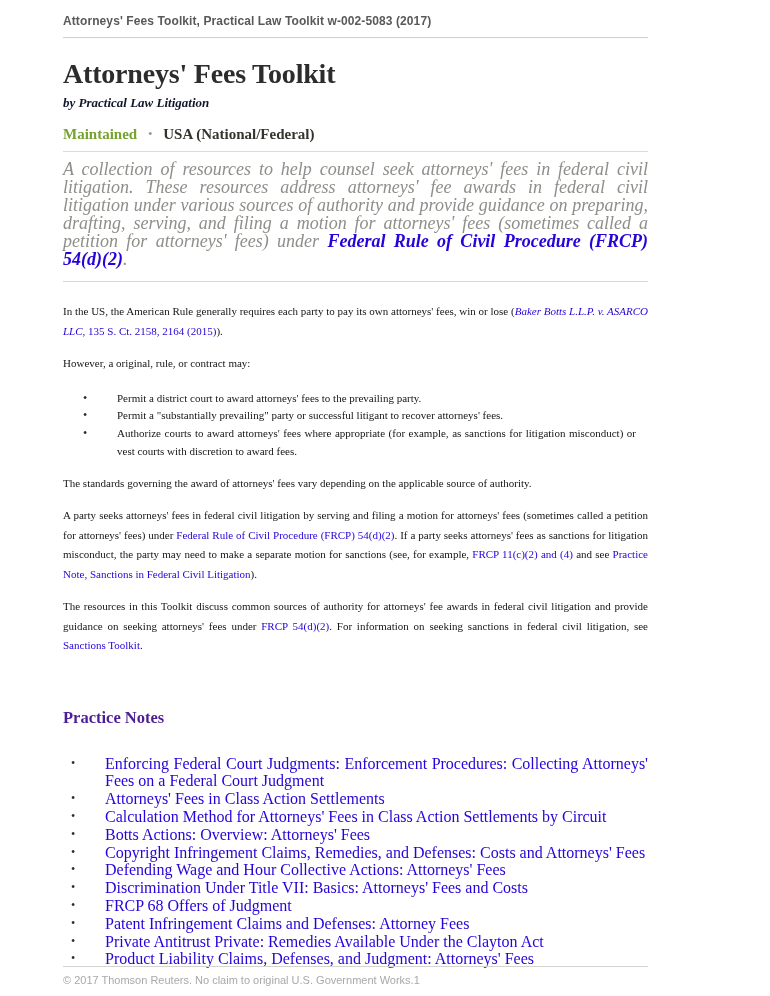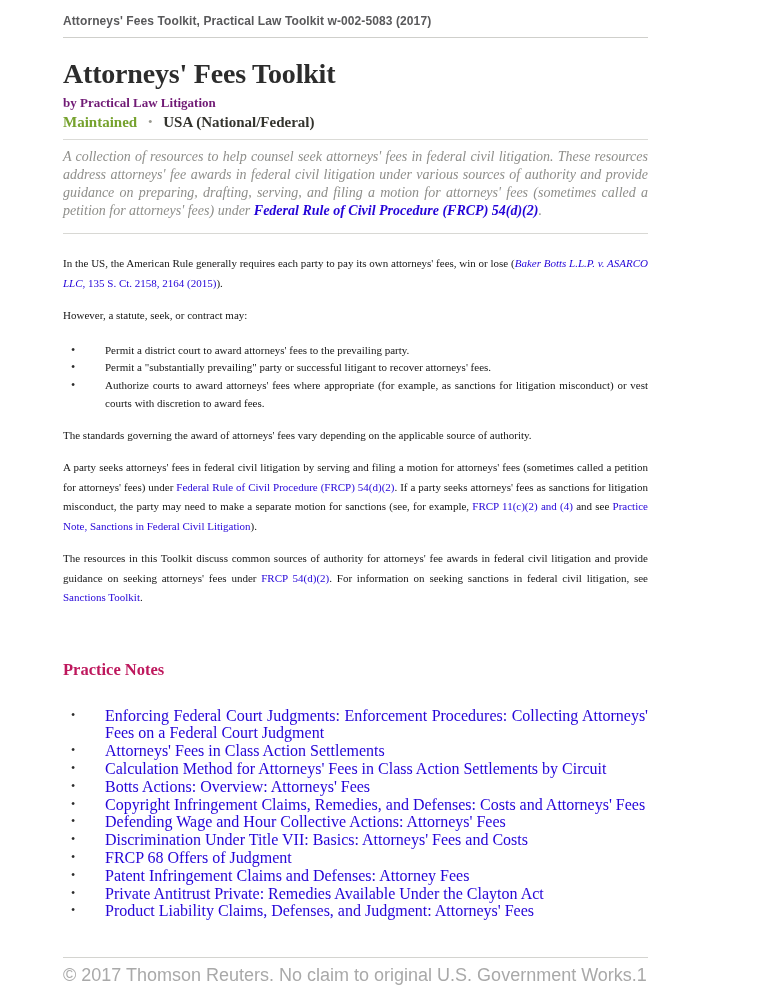--- a/index.html
+++ b/index.html
@@ -16,63 +16,63 @@
     font-family:"Liberation Sans", sans-serif;
     font-weight:bold; font-size:12px; letter-spacing:.1px;
     color:var(--header_gray,#59595b);
     padding:8px 0 9px; border-bottom:1px solid #cfcfcb;
   }
 
   h1.doc-title {
     margin-top:20px; font-size:28px; font-weight:bold;
     color:#2c2c2c; letter-spacing:-.2px;
   }
-  .byline { margin-top:5px; font-size:13px; font-weight:bold; color:#701a75; }
+  .byline { margin-top:5px; font-size:13px; font-weight:bold; color:#0f172a;font-style:italic; }
 
   .status-row {
-    margin-top:3px; padding-bottom:8px; border-bottom:1px solid #dbdbd7;
+    margin-top:15px; padding-bottom:8px; border-bottom:1px solid #dbdbd7;
     font-size:15px; font-weight:bold;
   }
   .maintained { color:var(--maintained_green,#76a22e); }
   .status-dot { color:#98988f; font-weight:normal; font-size:13px; padding:0 7px; vertical-align:1px; }
   .jurisdiction { color:#34342e; }
 
   .abstract {
-    margin-top:8px; font-size:14px; font-style:italic; line-height:18px;
+    margin-top:8px; font-size:18px; font-style:italic; line-height:18px;
     color:var(--abstract_gray,#8e8e8a); text-align:justify;
   }
   .abstract a { font-weight:bold; }
 
   hr.rule { border:none; border-top:1px solid var(--rule_gray,#d8d8d4); margin-top:13px; }
 
   .body-content { margin-top:20px; font-size:11px; line-height:19.5px; }
   .body-content p { text-align:justify; margin-bottom:13px; color:#151515; }
 
   ul.blist, ul.plist { list-style:none;margin-top:27px; }
-  ul.blist { margin:16px 0 13px; }
+  ul.blist { margin:16px 12px 13px; }
   ul.blist li, ul.plist li {
     position:relative; padding-left:42px; text-align:justify;
   }
   ul.blist li { line-height:17.8px; color:#151515; }
   ul.plist li { line-height:17.8px; }
   ul.blist li::before, ul.plist li::before {
     content:"\2022"; position:absolute; left:8px; top:0;
     color:#2b2b2b; font-size:12px;
   }
 
   a { color:var(--link_blue,#2404d8); text-decoration:none; cursor:pointer; }
   .it { font-style:italic; }
   .b { font-weight:bold; }
 
   .practice { margin-top:52px; }
-  .practice h2 { font-size:16.5px; font-weight:bold; color:#be185d; margin-bottom:5px; }
+  .practice h2 { font-size:16.5px; font-weight:bold; color:#4c1d95; margin-bottom:5px; }
 
   .footer {
     position:absolute; left:63px; right:62px; bottom:10px;
-    font-family:"Liberation Sans", sans-serif; font-size:18px;
+    font-family:"Liberation Sans", sans-serif; font-size:11px;
     color:var(--footer_gray,#a9a9a9);
     border-top:1px solid #d4d4d0; padding-top:7px;
     display:flex; align-items:baseline;
   }
 </style>
 </head>
 <body>
 
 <div class="page">
 
@@ -88,21 +88,21 @@
     <span class="status-dot">•</span>
     <span class="jurisdiction">USA (National/Federal)</span>
   </div>
 
   <p class="abstract"><span>A collection of resources to help counsel seek attorneys' fees in federal civil litigation. These resources address attorneys' fee awards in federal civil litigation under various sources of authority and provide guidance on preparing, drafting, serving, and filing a motion for attorneys' fees (sometimes called a petition for attorneys' fees) under </span><a class="b">Federal Rule of Civil Procedure (FRCP) 54(d)(2)</a><span>.</span></p>
 
   <hr class="rule">
 
   <div class="body-content">
       <p><span>In the US, the American Rule generally requires each party to pay its own attorneys' fees, win or lose (</span><a class="it">Baker Botts L.L.P. v. ASARCO LLC</a><a>, 135 S. Ct. 2158, 2164 (2015)</a><span>).</span></p>
-      <p><span>However, a statute, seek, or contract may:</span></p>
+      <p><span>However, a original, rule, or contract may:</span></p>
       <ul class="blist">
         <li><span>Permit a district court to award attorneys' fees to the prevailing party.</span></li>
         <li><span>Permit a "substantially prevailing" party or successful litigant to recover attorneys' fees.</span></li>
         <li><span>Authorize courts to award attorneys' fees where appropriate (for example, as sanctions for litigation misconduct) or vest courts with discretion to award fees.</span></li>
       </ul>
       <p><span>The standards governing the award of attorneys' fees vary depending on the applicable source of authority.</span></p>
       <p><span>A party seeks attorneys' fees in federal civil litigation by serving and filing a motion for attorneys' fees (sometimes called a petition for attorneys' fees) under </span><a>Federal Rule of Civil Procedure (FRCP) 54(d)(2)</a><span>. If a party seeks attorneys' fees as sanctions for litigation misconduct, the party may need to make a separate motion for sanctions (see, for example, </span><a>FRCP 11(c)(2) and (4)</a><span> and see </span><a>Practice Note, Sanctions in Federal Civil Litigation</a><span>).</span></p>
       <p><span>The resources in this Toolkit discuss common sources of authority for attorneys' fee awards in federal civil litigation and provide guidance on seeking attorneys' fees under </span><a>FRCP 54(d)(2)</a><span>. For information on seeking sanctions in federal civil litigation, see </span><a>Sanctions Toolkit</a><span>.</span></p>
     </div>
 

